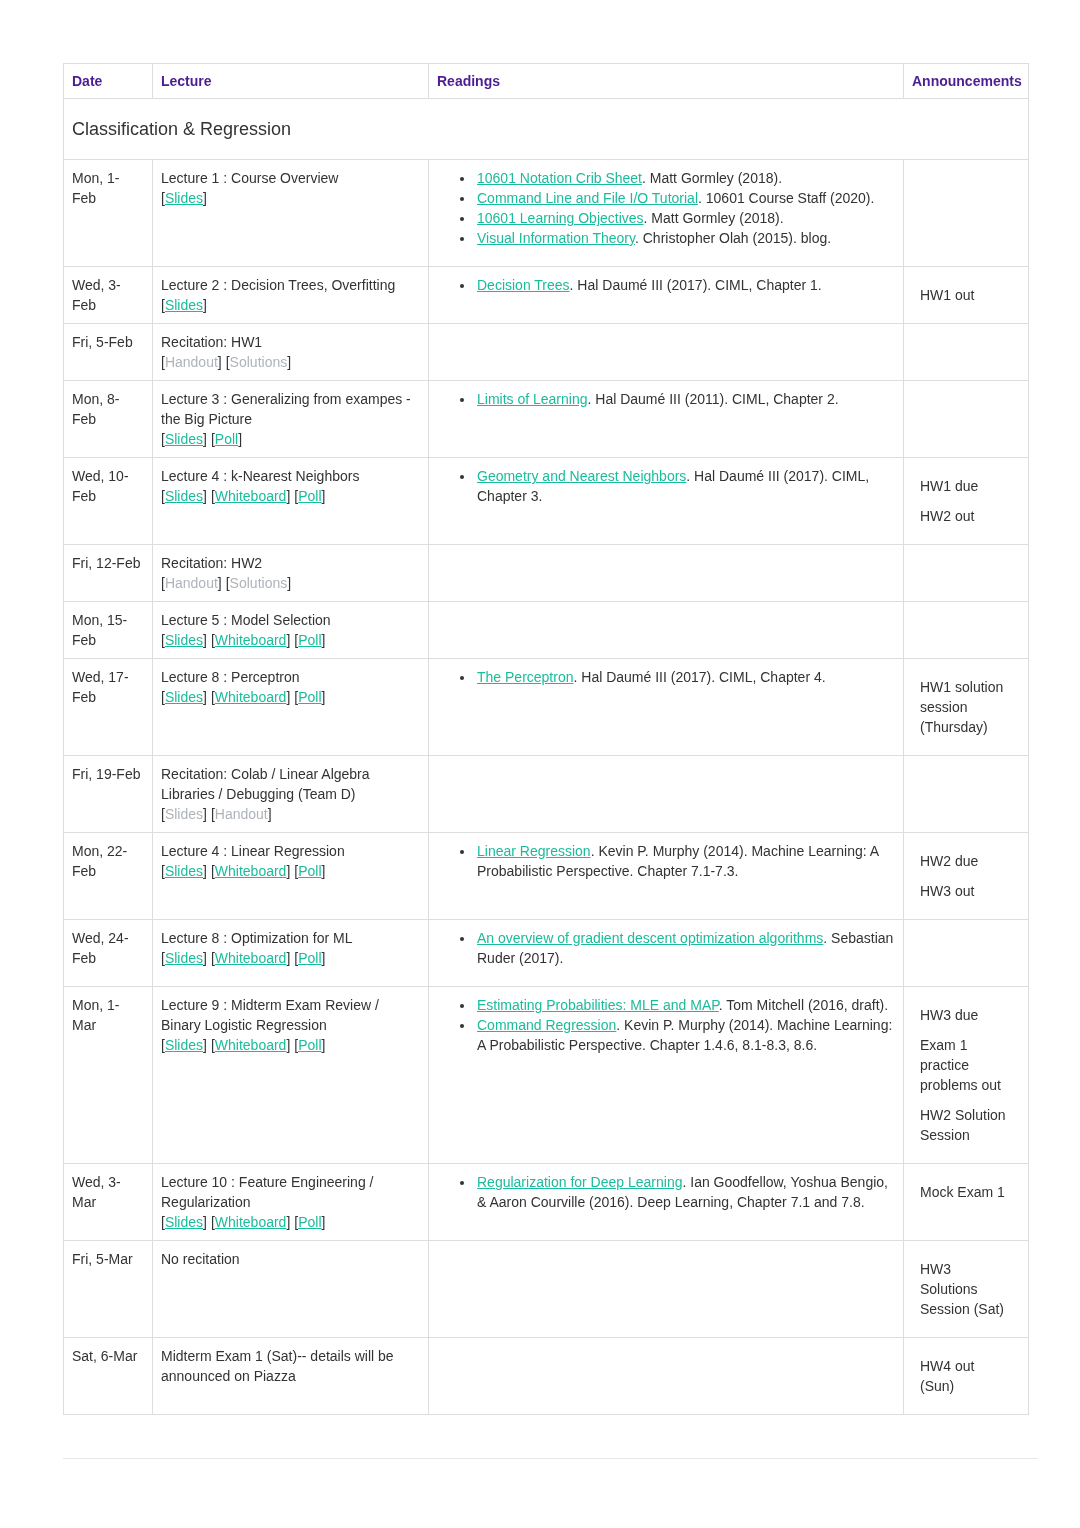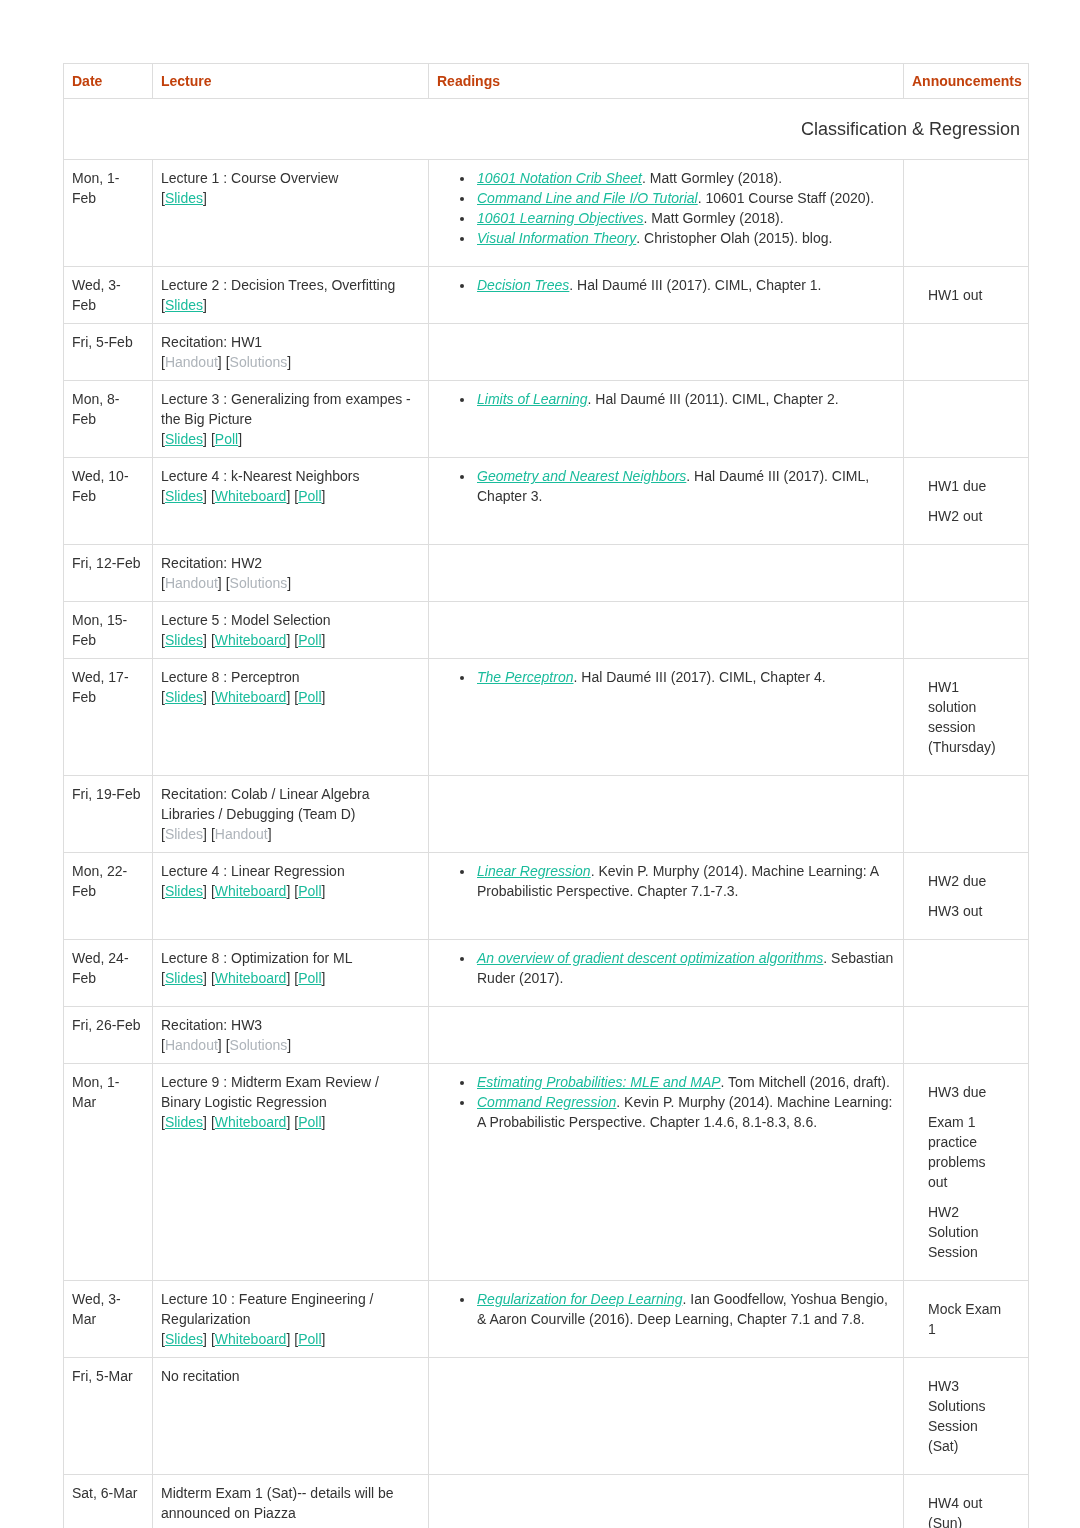--- a/index.html
+++ b/index.html
@@ -26,46 +26,45 @@
   col.c-lecture{width:276px;}
   col.c-readings{width:475px;}
   col.c-ann{width:125px;}
   th,td{
     border:1px solid var(--border);
     vertical-align:top;
     text-align:left;
     padding:8px;
   }
   th{
-    font-weight:bold;color:#c2410c;
+    font-weight:bold;color:#4c1d95;
     padding:7px 8px;
   }
   tr.section-row td{
-    text-align:right;
+    text-align:left;
     font-size:18px;line-height:24px;
     color:#333333;
     padding:18px 8px;
   }
   .date-cell div{white-space:nowrap;}
   .lecture-title{margin:0;}
   .lecture-links{margin:0;}
   .bracket-group{margin-right:4px;text-align:right;}
   a.lec-link{color:var(--accent);text-decoration:underline;cursor:pointer;}
   a.lec-link.disabled{color:var(--muted);text-decoration:none;cursor:default;}
   .br{color:#333333;}
   ul.readings{margin:0 0 10px 0;padding-left:38px;}
   ul.readings li{margin:0;padding-left:2px;}
   a.reading-link{
     color:var(--accent);
-    font-style:italic;
     text-decoration:underline;
     cursor:pointer;
   }
   .reading-rest{color:var(--text);}
-  td.ann-cell p{margin:10px 16px;}
+  td.ann-cell p{margin:10px 8px;}
   hr.bottom-rule{
     border:none;
     border-top:1px solid #e7e7e7;
     width:975px;
     margin:43px 0 0 0;
   }
 </style>
 </head>
 <body>
 
@@ -254,31 +253,20 @@
           </td>
           <td class="readings-cell">
             <ul class="readings">
               <li><a class="reading-link">An overview of gradient descent optimization algorithms</a><span class="reading-rest">. Sebastian Ruder (2017).</span></li>
             </ul>
           </td>
           <td class="ann-cell"></td>
         </tr>
         <tr>
           <td class="date-cell">
-            <div>Fri, 26-Feb</div>
-          </td>
-          <td class="lecture-cell">
-            <div class="lecture-title">Recitation: HW3</div>
-            <div class="lecture-links"><span class="bracket-group"><span class="br">[</span><a class="lec-link disabled">Handout</a><span class="br">]</span></span><span class="bracket-group"><span class="br">[</span><a class="lec-link disabled">Solutions</a><span class="br">]</span></span></div>
-          </td>
-          <td class="readings-cell"></td>
-          <td class="ann-cell"></td>
-        </tr>
-        <tr>
-          <td class="date-cell">
             <div>Mon, 1-</div>
             <div>Mar</div>
           </td>
           <td class="lecture-cell">
             <div class="lecture-title">Lecture 9 : Midterm Exam Review / Binary Logistic Regression</div>
             <div class="lecture-links"><span class="bracket-group"><span class="br">[</span><a class="lec-link">Slides</a><span class="br">]</span></span><span class="bracket-group"><span class="br">[</span><a class="lec-link">Whiteboard</a><span class="br">]</span></span><span class="bracket-group"><span class="br">[</span><a class="lec-link">Poll</a><span class="br">]</span></span></div>
           </td>
           <td class="readings-cell">
             <ul class="readings">
               <li><a class="reading-link">Estimating Probabilities: MLE and MAP</a><span class="reading-rest">. Tom Mitchell (2016, draft).</span></li>

